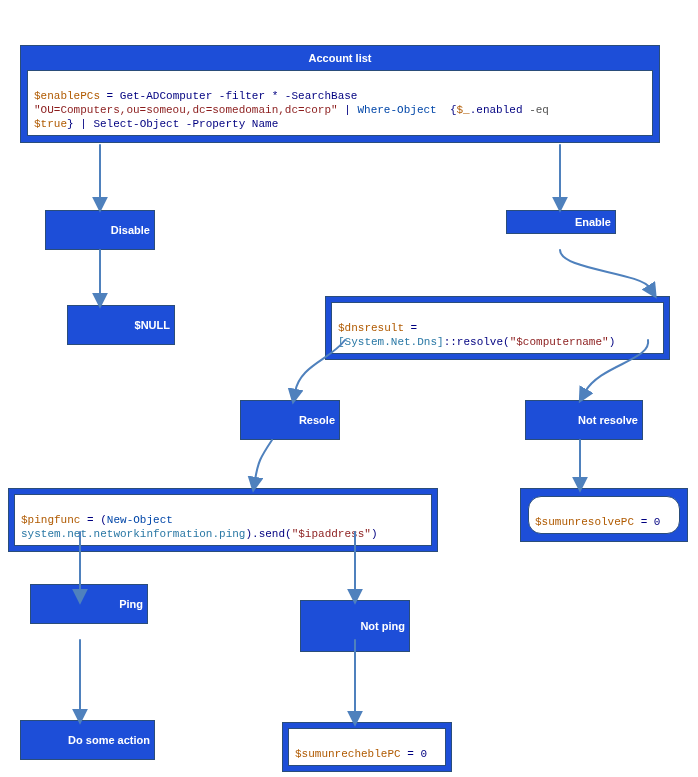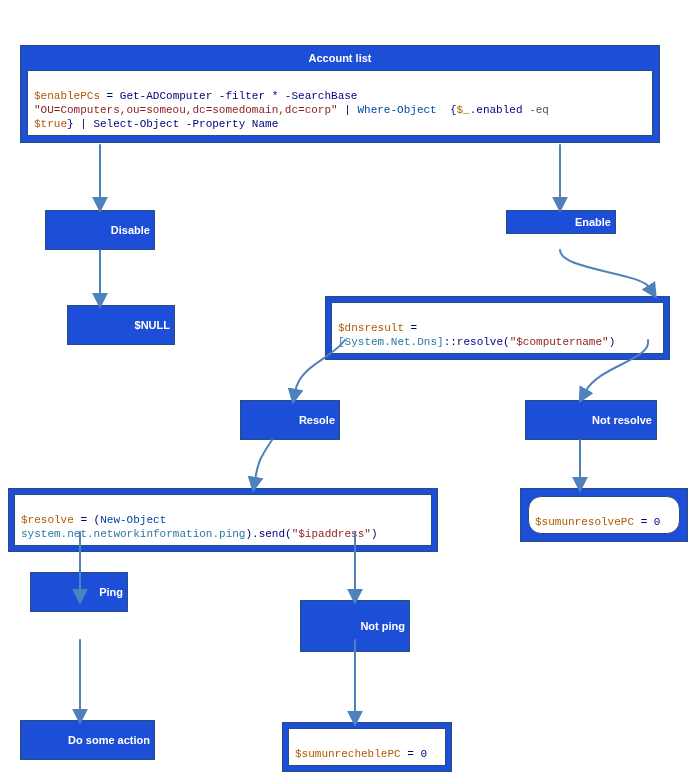--- a/index.html
+++ b/index.html
@@ -75,36 +75,36 @@
 <div class="node" style="left:325px; top:296px; width:345px;">
   <div class="code-inset" style="margin:5px;">
 <span class="c-var">$dnsresult</span><span class="c-plain"> =</span><span>
 </span><span class="c-type">[System.Net.Dns]</span><span class="c-plain">::resolve(</span><span class="c-str">"$computername"</span><span class="c-plain">)</span></div>
 </div>
 
 <div class="node node-label-only" style="left:240px; top:400px; width:100px; height:40px;">
   <div class="node-title">Resole</div>
 </div>
 
-<div class="node node-label-only" style="left:525px; top:400px; width:132px; height:40px;">
+<div class="node node-label-only" style="left:525px; top:400px; width:118px; height:40px;">
   <div class="node-title">Not resolve</div>
 </div>
 
 <div class="node" style="left:8px; top:488px; width:430px;">
   <div class="code-inset" style="margin:5px;">
-<span class="c-var">$resolve</span><span class="c-plain"> = (</span><span class="c-kw">New-Object</span><span>
+<span class="c-var">$pingfunc</span><span class="c-plain"> = (</span><span class="c-kw">New-Object</span><span>
 </span><span class="c-type">system.net.networkinformation.ping</span><span class="c-plain">).send(</span><span class="c-str">"$ipaddress"</span><span class="c-plain">)</span></div>
 </div>
 
 <div class="node" style="left:520px; top:488px; width:168px;">
   <div class="code-inset" style="margin:7px;border-radius:13px;">
 <span class="c-var">$sumunresolvePC</span><span class="c-plain"> = </span><span class="c-plain">0</span></div>
 </div>
 
-<div class="node node-label-only" style="left:30px; top:572px; width:98px; height:40px;padding-left:8px;">
+<div class="node node-label-only" style="left:30px; top:584px; width:118px; height:40px;padding-left:8px;">
   <div class="node-title">Ping</div>
 </div>
 
 <div class="node node-label-only" style="left:300px; top:600px; width:110px; height:52px;">
   <div class="node-title">Not ping</div>
 </div>
 
 <div class="node node-label-only" style="left:20px; top:720px; width:135px; height:40px;">
   <div class="node-title">Do some action</div>
 </div>

